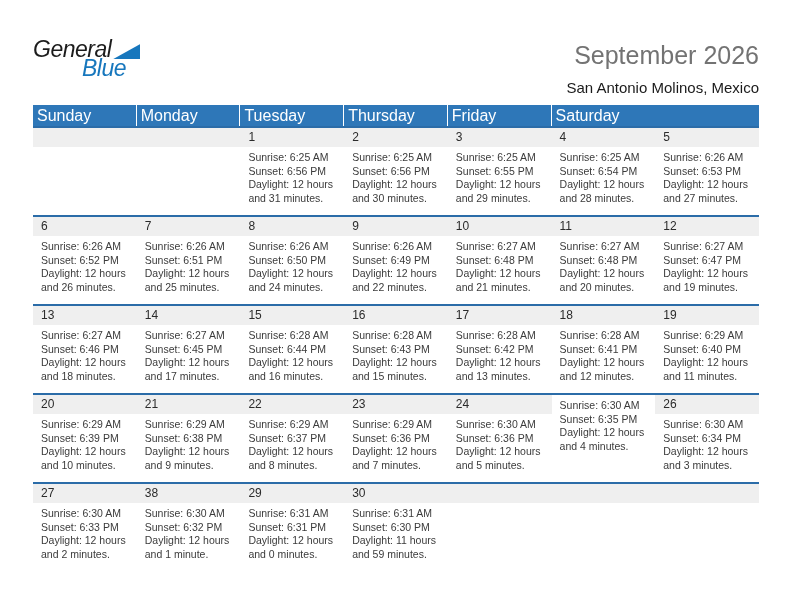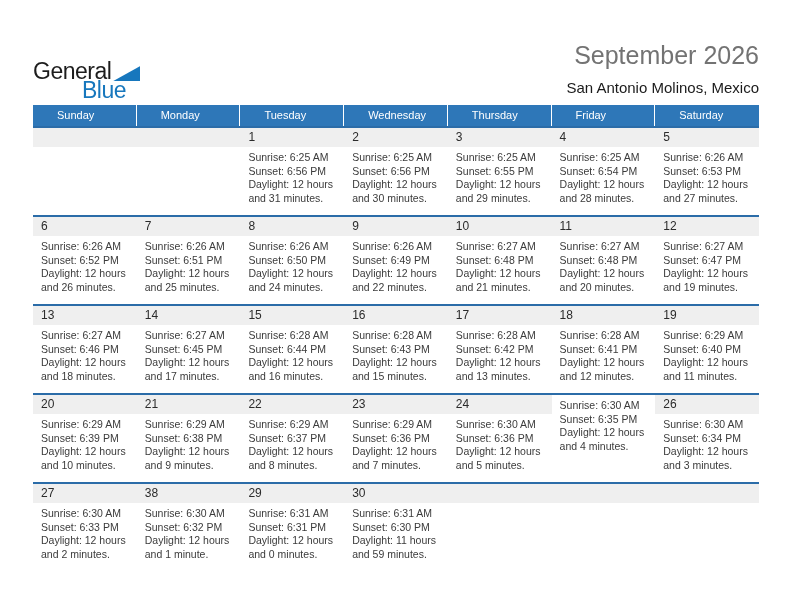--- a/index.html
+++ b/index.html
@@ -8,21 +8,21 @@
     width:792px;height:612px;
     background:#fff;
     font-family:"Liberation Sans", sans-serif;
     overflow:hidden;
   }
   
   .topbar{
     position:absolute;top:0;left:33px;right:33px;height:105px;
     display:flex;justify-content:space-between;align-items:flex-start;
   }
-  .logo{margin-top:60px;line-height:1;}
+  .logo{margin-top:38px;line-height:1;font-style:italic;}
   .logo-row1{display:flex;align-items:flex-end;}
   .logo-general{
     font-size:23px;color:#1c1c1c;letter-spacing:-0.5px;font-weight:400;
   }
   .logo-tri{
     width:27px;height:15px;margin-left:2px;margin-bottom:2px;
     background:var(--logo-blue);
     clip-path:polygon(0 100%, 100% 0, 100% 100%);
   }
   .logo-blue{
@@ -32,21 +32,21 @@
   .titles{text-align:right;margin-top:41px;}
   .title{font-size:25px;color:#737373;font-weight:400;}
   .subtitle{font-size:15px;color:#1a1a1a;margin-top:9px;font-weight:400;}
   
   .calendar{position:absolute;left:33px;top:105px;width:726px;}
   .weekhead{
     display:grid;grid-template-columns:repeat(7,1fr);
     background:var(--header-blue);height:21px;
   }
   .wh{
-    color:#ffffff;font-size:11px;line-height:21px;padding-left:24px;
+    color:#ffffff;font-size:16px;line-height:21px;padding-left:4px;
     border-right:1px solid #ffffff;
     overflow:hidden;white-space:nowrap;
   }
   .wh:last-child{border-right:none;}
   .week{
     display:grid;grid-template-columns:repeat(7,1fr);
     border-top:2px solid var(--row-border-blue);
     height:87px;background:#fff;
   }
   .daynum{
@@ -75,21 +75,20 @@
       <div class="title">September 2026</div>
       <div class="subtitle">San Antonio Molinos, Mexico</div>
     </div>
   </div>
 
   <div class="calendar">
     <div class="weekhead">
       <div class="wh">Sunday</div>
       <div class="wh">Monday</div>
       <div class="wh">Tuesday</div>
-      <div class="wh">Wednesday</div>
       <div class="wh">Thursday</div>
       <div class="wh">Friday</div>
       <div class="wh">Saturday</div>
     </div>
     <div id="weeks">
         <div class="week">
           <div class="cell">
             <div class="daynum"></div>
             <div class="details"></div>
           </div>

